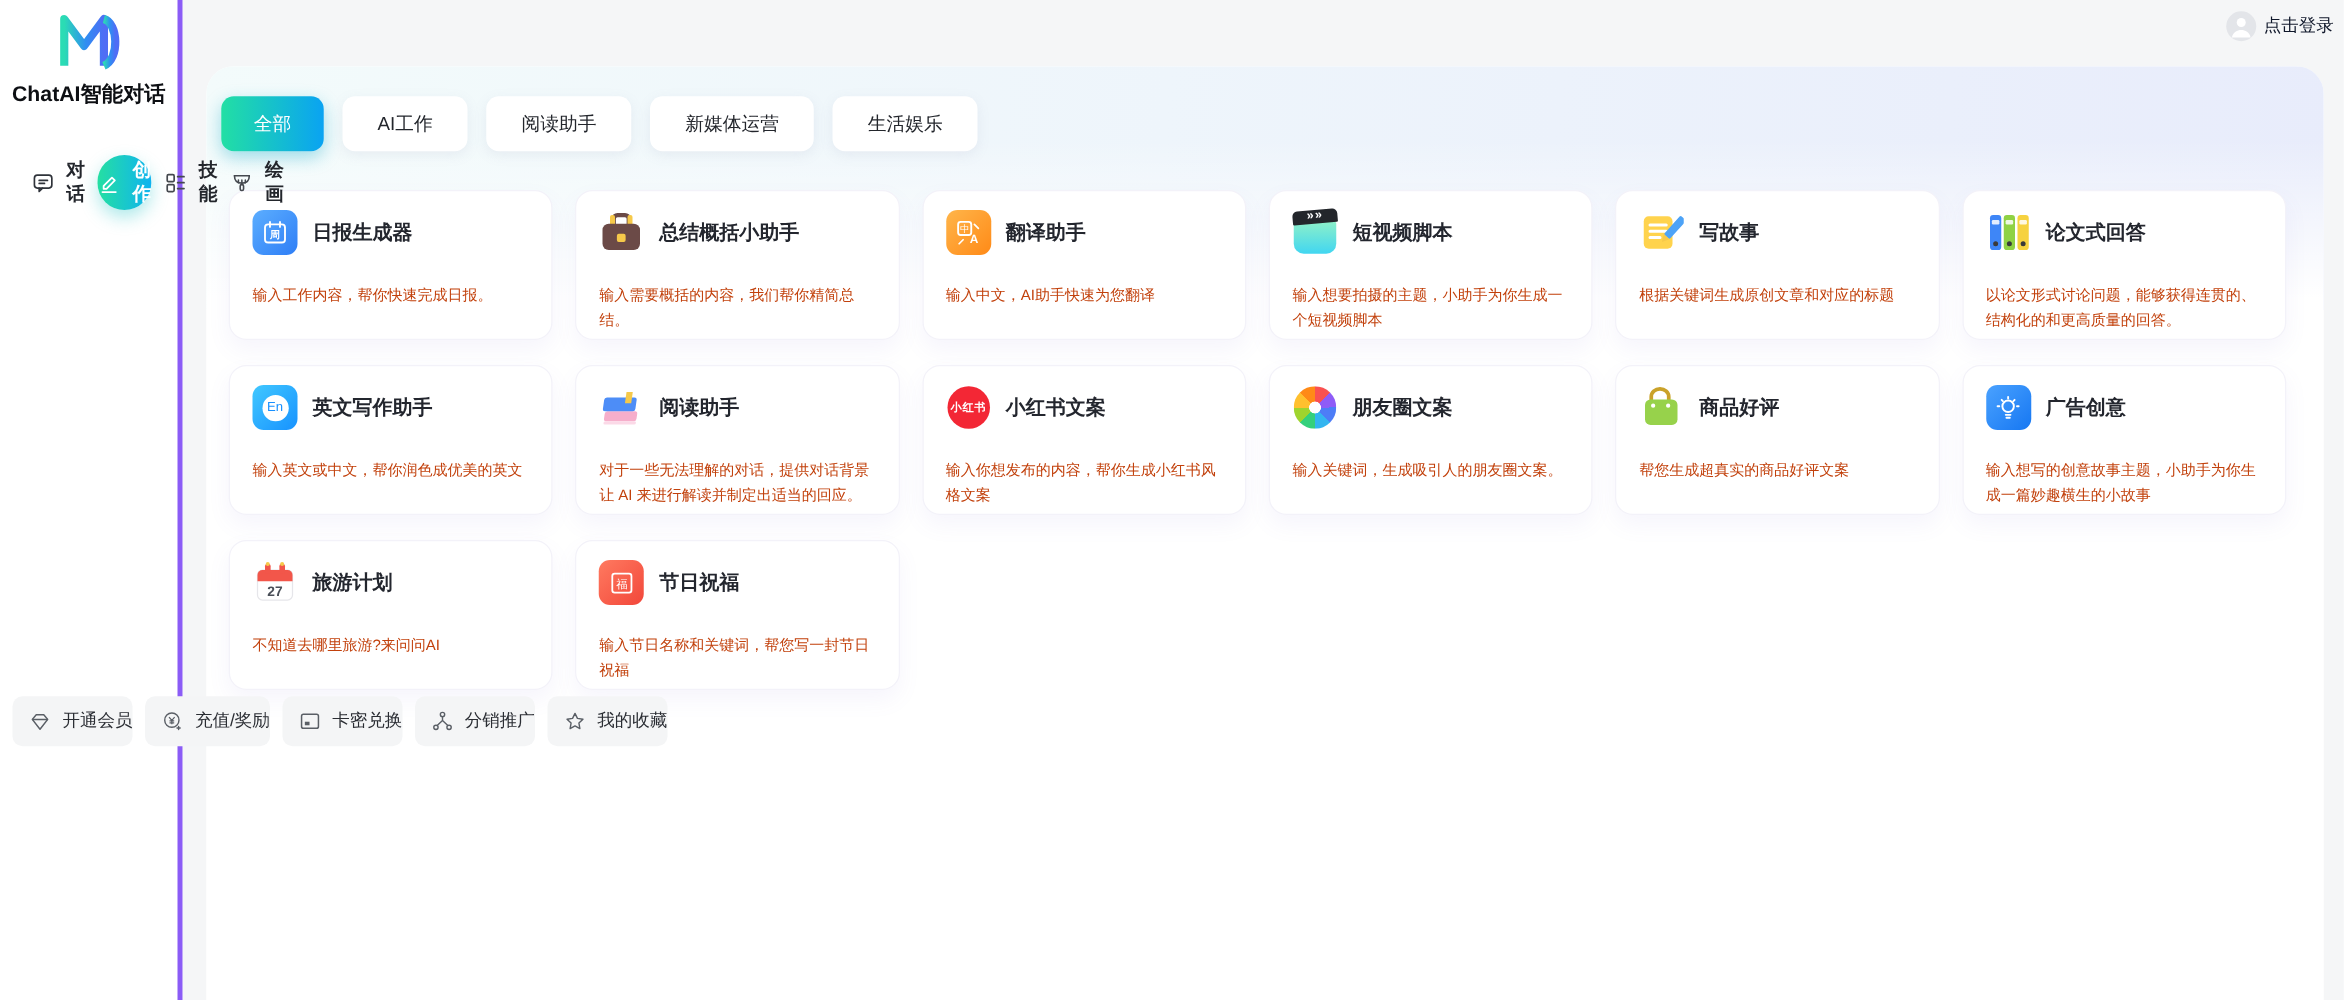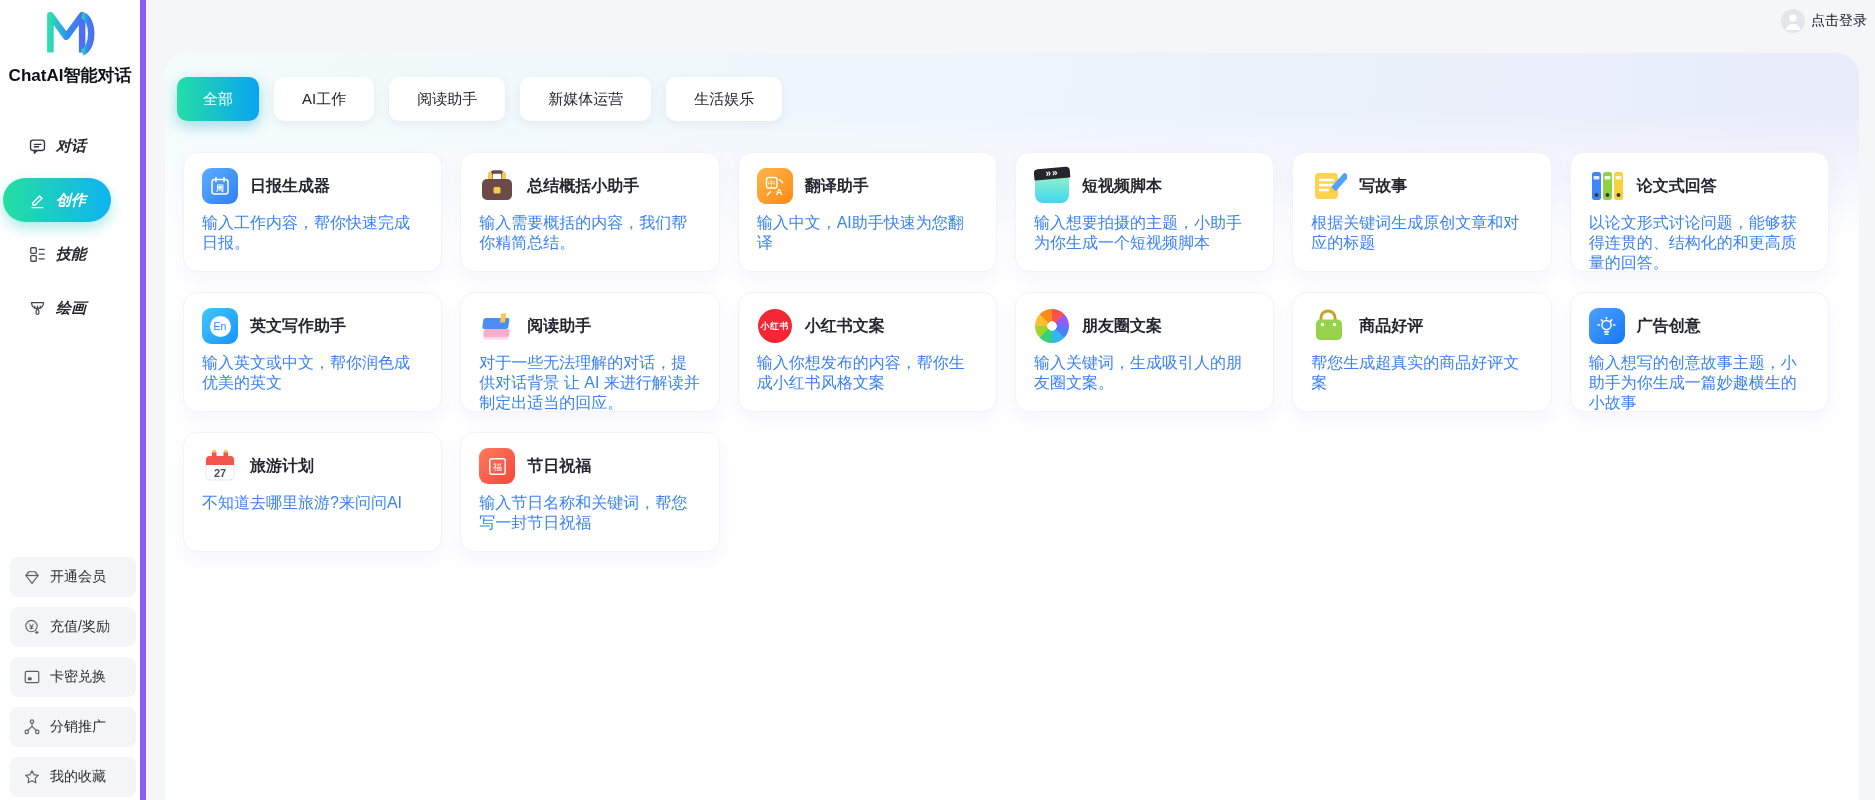--- a/index.html
+++ b/index.html
@@ -8,37 +8,37 @@
     position:relative;
     background:#f5f6f7;
     font-family:"Liberation Sans","DejaVu Sans",sans-serif;
     overflow:hidden;
     color:#23262e;
   }
 
   
   .sidebar {
     position:absolute; left:0; top:0; width:146px; height:800px;
-    background:#ffffff; border-right:6px solid #8b5cf6; z-index:5;
+    background:#ffffff; border-right:4px solid #8b5cf6; z-index:5;
   }
   .logo { position:absolute; top:8px; left:50%; transform:translateX(-50%); }
   .app-title {
     position:absolute; top:64px; left:0; width:100%;
     text-align:center; font-weight:bold; font-size:17px; color:#0d0f13;
     white-space:nowrap;
   }
-  .nav { position:absolute; top:124px; left:3px; width:108px; display:flex; flex-direction:column; gap:10px;font-style:italic; }
+  .nav { position:absolute; top:124px; left:25px; width:108px; display:flex; flex-direction:row; gap:10px; }
   .nav-item {
     height:44px; border-radius:22px; display:flex; align-items:center; justify-content:center;
     gap:9px; font-size:15px; font-weight:bold; color:#23262c; cursor:pointer;
   }
   .nav-item.active { background:linear-gradient(90deg,#25dfa2,#0fb3f0); color:#fff; box-shadow:0 6px 14px rgba(27,191,196,.35); }
   .nav-item .nicon { width:19px; height:19px; display:flex; align-items:center; justify-content:center; }
 
-  .utilities { position:absolute; top:557px; left:10px; width:126px; display:flex; flex-direction:column; gap:10px; }
+  .utilities { position:absolute; top:557px; left:10px; width:126px; display:flex; flex-direction:row; gap:10px; }
   .util-item {
     height:40px; background:#f4f5f6; border-radius:8px;
     display:flex; align-items:center; gap:9px; padding-left:13px;
     font-size:14px; color:#2a2d33; cursor:pointer; white-space:nowrap;
   }
   .util-item .nicon { width:18px; height:18px; display:flex; align-items:center; justify-content:center; }
 
   
   .login {
     position:absolute; top:9px; right:8px; z-index:6;
@@ -81,21 +81,21 @@
     position:absolute; top:99px; left:18px; right:30px; z-index:2;
     display:grid; grid-template-columns:repeat(6,1fr); gap:20px 18px;
   }
   .card {
     background:#ffffff; border:1px solid #f3f2f9; border-radius:14px;
     height:120px; padding:14px 18px; overflow:hidden; cursor:pointer;
     box-shadow:0 8px 18px rgba(130,110,210,.07);
   }
   .card-head { display:flex; align-items:center; gap:12px; height:38px; }
   .card-title { font-size:16px; font-weight:bold; color:#23262e; white-space:nowrap; }
-  .card-desc { margin-top:8px; font-size:16px; color:#3b82f6; line-height:20px; }
+  .card-desc { margin-top:21px; font-size:12px; color:#c2410c; line-height:20px; }
 
   
   .tile { width:36px; height:36px; flex:0 0 auto; display:flex; align-items:center; justify-content:center; }
   .tilebg { width:36px; height:36px; border-radius:9px; display:flex; align-items:center; justify-content:center; }
   .en-circle { width:21px; height:21px; border-radius:50%; background:#fff; color:#1890ff; font-size:10.5px; font-weight:normal; display:flex; align-items:center; justify-content:center; }
   .xhs { width:34px; height:34px; border-radius:50%; background:#f32735; color:#fff; font-size:9px; font-weight:bold; display:flex; align-items:center; justify-content:center; letter-spacing:.5px; }
   .moments {
     width:34px; height:34px; border-radius:50%; display:inline-block;
     background:radial-gradient(circle,#fff 0 4.5px,rgba(255,255,255,0) 5px),
       conic-gradient(#fa5151 0 45deg,#8f5cf7 45deg 90deg,#4d7df7 90deg 135deg,#33b5f0 135deg 180deg,#35d07c 180deg 225deg,#9fd42e 225deg 270deg,#ffc02e 270deg 315deg,#ff8a17 315deg 360deg);

